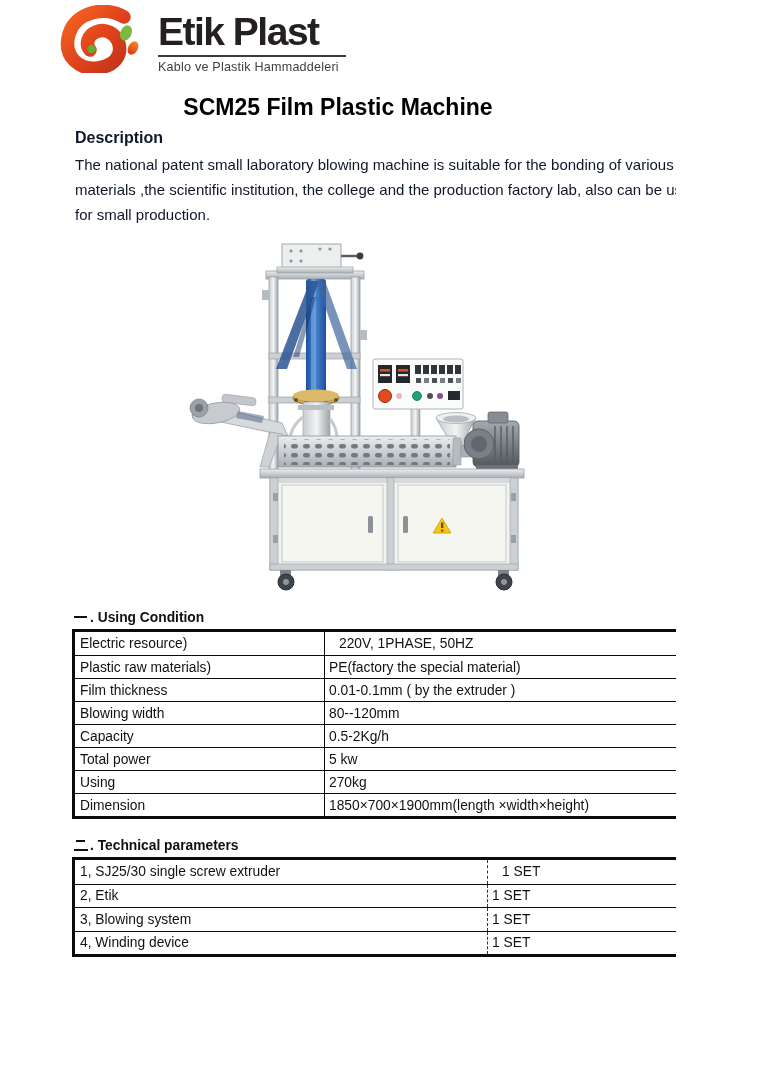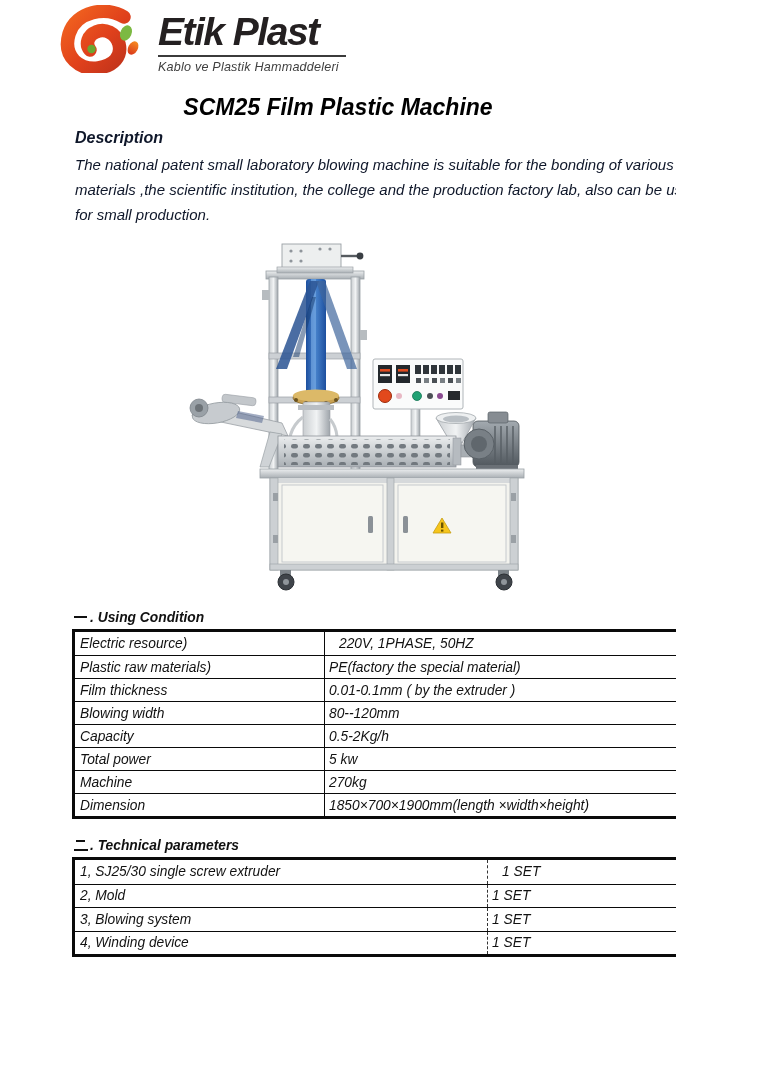--- a/index.html
+++ b/index.html
@@ -1,19 +1,19 @@
 <!DOCTYPE html>
 <html><head>
 <meta charset="utf-8">
 <style>
   * { margin:0; padding:0; box-sizing:border-box; }
   html,body { background:#ffffff; }
   .page {
     position:relative; width:676px; height:1085px; background:#ffffff;
-    font-family:"Liberation Sans","DejaVu Sans",sans-serif; color:#1c1c1c; overflow:hidden;font-style:italic;
+    font-family:"Liberation Sans","DejaVu Sans",sans-serif; color:#1c1c1c; overflow:hidden;
   }
 
   
   .logo { position:absolute; left:60px; top:5px; display:flex; align-items:flex-start; }
   .logo-mark { width:92px; height:68px; }
   .logo-text { margin-left:6px; padding-top:6px; width:188px; }
   .logo-brand { font-size:39px; font-weight:bold; letter-spacing:-1.5px; color:#242021; line-height:42px; white-space:nowrap; }
   .logo-rule { height:2px; background:#3b3b3b; margin:2px 0 3px 0; }
   .logo-tagline { font-size:12.6px; color:#3f3f3f; letter-spacing:0.2px; white-space:nowrap; }
 
@@ -278,39 +278,39 @@
     </div>
     <div class="t-row">
       <div class="t-cell c-label">Capacity</div>
       <div class="t-cell c-value">0.5-2Kg/h</div>
     </div>
     <div class="t-row">
       <div class="t-cell c-label">Total power</div>
       <div class="t-cell c-value">5 kw</div>
     </div>
     <div class="t-row">
-      <div class="t-cell c-label">Machine</div>
+      <div class="t-cell c-label">Using</div>
       <div class="t-cell c-value">270kg</div>
     </div>
     <div class="t-row">
       <div class="t-cell c-label">Dimension</div>
       <div class="t-cell c-value">1850×700×1900mm(length ×width×height)</div>
     </div>
   </div>
 
   <div class="section-heading h-tech">
     <span class="cjk cjk-two"></span><span>. Technical parameters</span>
   </div>
   <div class="spec-table t-tech">
     <div class="t-row">
       <div class="t-cell c-label">1, SJ25/30 single screw extruder</div>
       <div class="t-cell c-value">1 SET</div>
     </div>
     <div class="t-row">
-      <div class="t-cell c-label">2, Mold</div>
+      <div class="t-cell c-label">2, Etik</div>
       <div class="t-cell c-value">1 SET</div>
     </div>
     <div class="t-row">
       <div class="t-cell c-label">3, Blowing system</div>
       <div class="t-cell c-value">1 SET</div>
     </div>
     <div class="t-row">
       <div class="t-cell c-label">4, Winding device</div>
       <div class="t-cell c-value">1 SET</div>
     </div>

